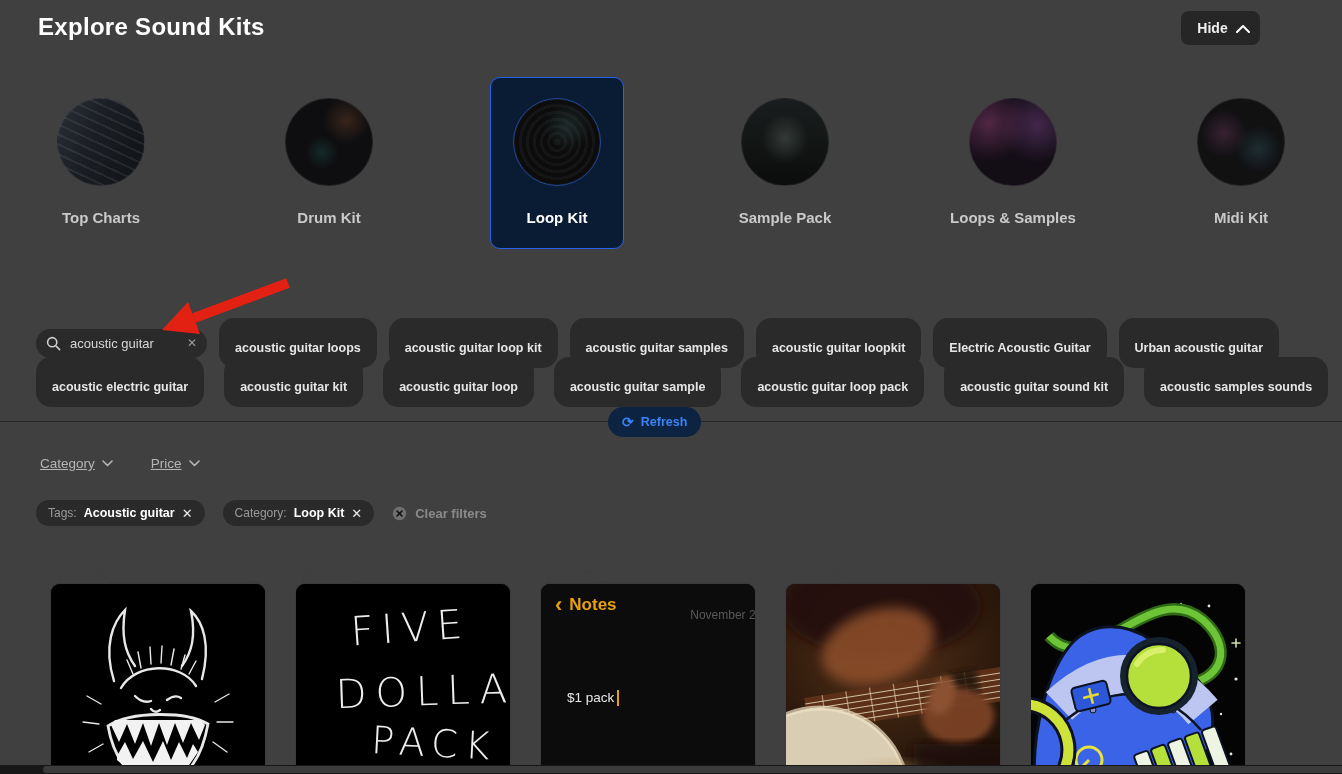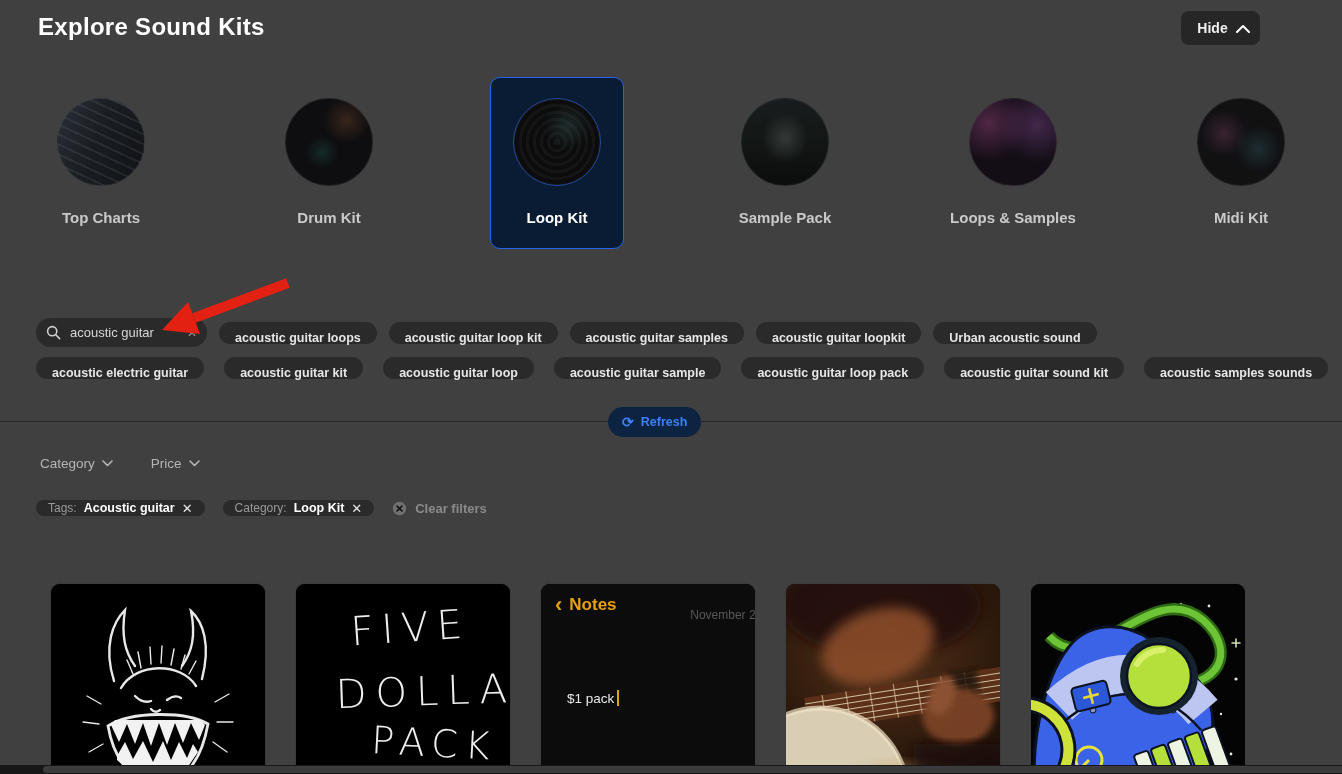--- a/index.html
+++ b/index.html
@@ -38,60 +38,60 @@
       linear-gradient(180deg,#3b3936,#2a2825);}
 
   
   .search-row{position:absolute;left:36px;top:318px;display:flex;gap:12px;align-items:center;}
   .pill-row2{position:absolute;left:36px;top:357px;display:flex;gap:20px;align-items:flex-start;}
   .search-box{width:171px;height:29px;background:#2a2a2a;border-radius:15px;display:flex;align-items:center;
               padding:0 10px;box-sizing:border-box;gap:7px;}
   .search-box input{flex:1;background:transparent;border:none;outline:none;color:#d7d7d7;font-size:13px;
               font-family:inherit;min-width:0;}
   .search-clear{color:#9a9a9a;font-size:12px;cursor:pointer;line-height:1;}
-  .pill{height:18px;line-height:29px;background:#2a2a2a;border-radius:15px;padding:2px 16px;font-size:12.5px;
+  .pill{height:18px;line-height:29px;background:#2a2a2a;border-radius:15px;padding:16px 16px;font-size:12.5px;
         font-weight:600;color:#e6e6e6;white-space:nowrap;cursor:pointer;}
 
   
   .arrow-svg{position:absolute;left:140px;top:270px;pointer-events:none;}
 
   
   .divider{position:absolute;left:0;top:421px;width:100%;height:1px;background:#262626;}
   .refresh-btn{position:absolute;left:608px;top:407px;height:30px;padding:0 14px;background:#0c2442;border:none;
                border-radius:15px;color:#3b82f6;font-size:12.5px;font-weight:700;display:flex;align-items:center;
                gap:7px;cursor:pointer;font-family:inherit;}
   .refresh-glyph{font-size:14px;line-height:1;}
 
   
   .filter-bar{position:absolute;left:40px;top:456px;display:flex;gap:38px;align-items:center;}
-  .dropdown{display:flex;align-items:center;gap:7px;color:#b5b5b5;font-size:13.5px;cursor:pointer;}
+  .dropdown{display:flex;align-items:center;gap:7px;color:#b5b5b5;font-size:13.5px;cursor:pointer;text-decoration:underline;}
 
   
   .chips-row{position:absolute;left:36px;top:500px;display:flex;gap:18px;align-items:center;}
-  .chip{height:16px;background:#2a2a2a;border-radius:13px;display:flex;align-items:center;gap:7px;
+  .chip{height:26px;background:#2a2a2a;border-radius:13px;display:flex;align-items:center;gap:7px;
         padding:0 12px;font-size:12px;color:#9a9a9a;cursor:pointer;}
   .chip b{color:#fff;font-weight:700;font-size:12.5px;}
   .chip-close{color:#e8e8e8;font-size:13px;cursor:pointer;line-height:1;}
   .clear-filters{display:flex;align-items:center;gap:8px;color:#8a8a8a;font-size:13px;cursor:pointer;font-weight:bold;}
 
   
   .cards-row{position:absolute;left:50px;top:569px;display:flex;gap:29px;}
   .folder-card{width:216px;cursor:pointer;}
   .folder-tab{display:block;}
   .card-body{width:216px;height:200px;margin-top:-2px;border:1px solid #3c3c3c;border-radius:10px;
              box-sizing:border-box;background:#070707;overflow:hidden;position:relative;}
   .card-body svg{display:block;}
 
   
   .notes-cover{position:absolute;inset:0;background:#0c0c0c;}
   .notes-nav{position:absolute;left:14px;top:10px;display:flex;align-items:center;gap:7px;color:#e7a00e;}
   .notes-back{font-size:22px;font-weight:700;line-height:1;}
   .notes-title{font-size:17px;font-weight:600;}
   .notes-date{position:absolute;top:24px;right:-34px;color:#585858;font-size:12px;white-space:nowrap;}
-  .notes-body{position:absolute;left:26px;top:106px;color:#e8e8e8;font-size:13.5px;display:flex;align-items:center;}
+  .notes-body{position:absolute;left:26px;top:106px;color:#e8e8e8;font-size:13.5px;display:flex;}
   .notes-caret{display:inline-block;width:2px;height:16px;background:#e7a00e;margin-left:3px;}
 
   
   .hscroll-track{position:absolute;left:0;top:765px;width:100%;height:9px;background:#171717;}
   .hscroll-thumb{position:absolute;left:43px;top:766px;width:calc(100% - 43px);height:7px;background:#3b3b3b;
                  border-radius:4px 0 0 4px;cursor:pointer;}
 </style>
 </head>
 <body>
 
@@ -138,21 +138,22 @@
           <circle cx="6.2" cy="6.2" r="4.6" fill="none" stroke="#cfcfcf" stroke-width="1.6"></circle>
           <line x1="9.8" y1="9.8" x2="13.6" y2="13.6" stroke="#cfcfcf" stroke-width="1.6" stroke-linecap="round"></line>
         </svg>
       <input type="text" value="acoustic guitar" style="">
       <span class="search-clear">✕</span>
     </div>
     <div class="pill">acoustic guitar loops</div>
     <div class="pill">acoustic guitar loop kit</div>
     <div class="pill">acoustic guitar samples</div>
     <div class="pill">acoustic guitar loopkit</div>
-    <div class="pill">Urban acoustic sound</div>
+    <div class="pill">Electric Acoustic Guitar</div>
+    <div class="pill">Urban acoustic guitar</div>
   </div>
 
   <div class="pill-row2">
     <div class="pill">acoustic electric guitar</div>
     <div class="pill">acoustic guitar kit</div>
     <div class="pill">acoustic guitar loop</div>
     <div class="pill">acoustic guitar sample</div>
     <div class="pill">acoustic guitar loop pack</div>
     <div class="pill">acoustic guitar sound kit</div>
     <div class="pill">acoustic samples sounds</div>

